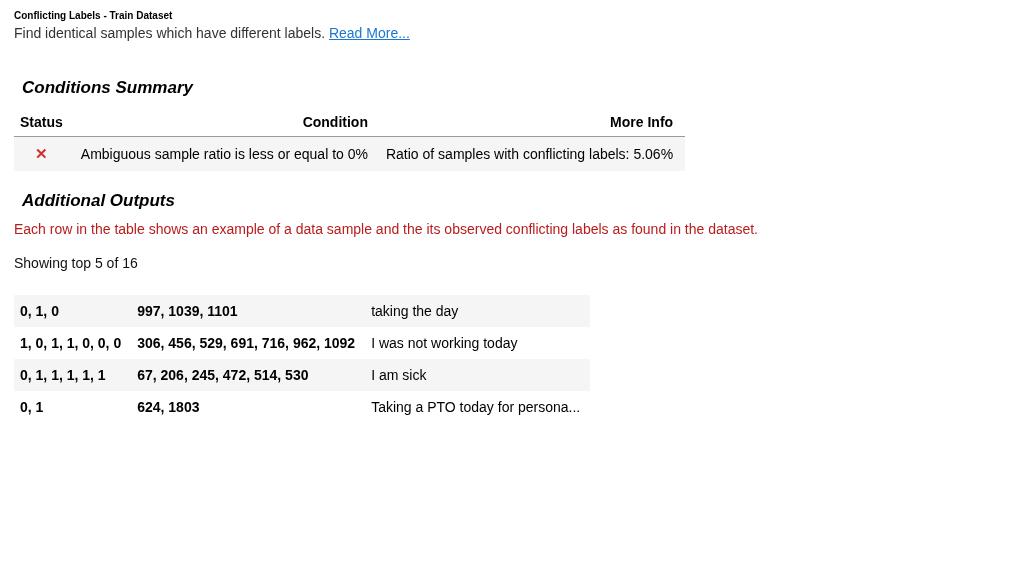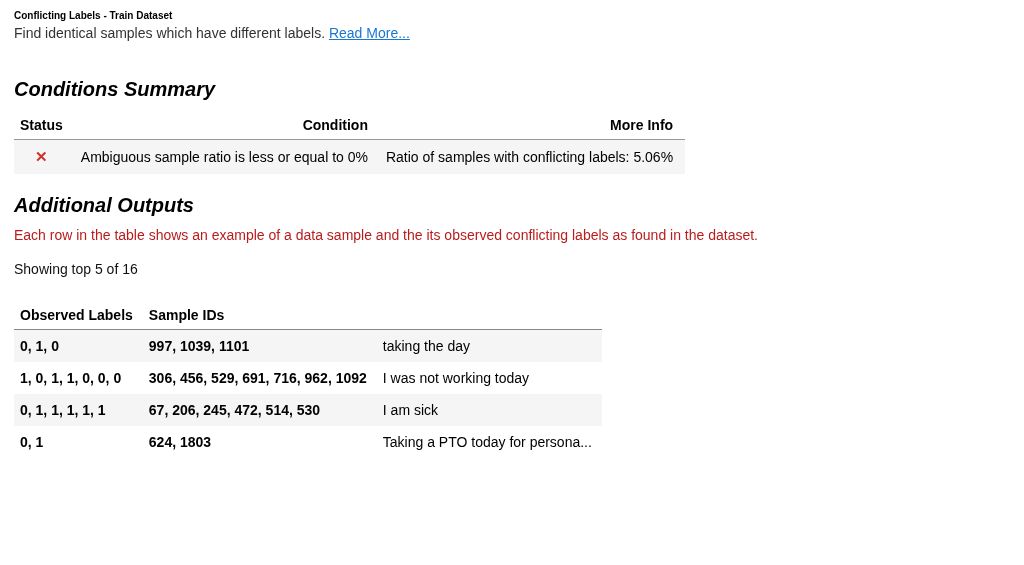--- a/index.html
+++ b/index.html
@@ -20,22 +20,23 @@
       color: #333;
       margin-bottom: 37px;
     }
     a.read-more {
       color: #1976d2;
       text-decoration: underline;
     }
     .section-heading {
       font-style: italic;
       font-weight: bold;
-      font-size: 20px;
+      font-size: 17px;
       margin-bottom: 10px;
+      margin-left: 8px;
     }
     table.cond {
       border-collapse: collapse;
       margin-bottom: 20px;
     }
     table.cond th {
       text-align: right;
       font-weight: bold;
       padding: 6px 12px 6px 6px;
       border-bottom: 1px solid #999;
@@ -118,25 +119,20 @@
     </tr>
   </tbody>
 </table>
 
 <div class="section-heading">Additional Outputs</div>
 <div class="outputs-desc">Each row in the table shows an example of a data sample and the its observed conflicting labels as found in the dataset.</div>
 <div class="showing">Showing top 5 of 16</div>
 
 <table class="data">
   <thead>
-    <tr class="head-row">
-      <th>Observed Labels</th>
-      <th>Sample IDs</th>
-      <th></th>
-    </tr>
   </thead>
   <tbody>
     <tr>
       <td>0, 1, 0</td>
       <td>997, 1039, 1101</td>
       <td class="text-col">taking the day</td>
     </tr>
     <tr>
       <td>1, 0, 1, 1, 0, 0, 0</td>
       <td>306, 456, 529, 691, 716, 962, 1092</td>

